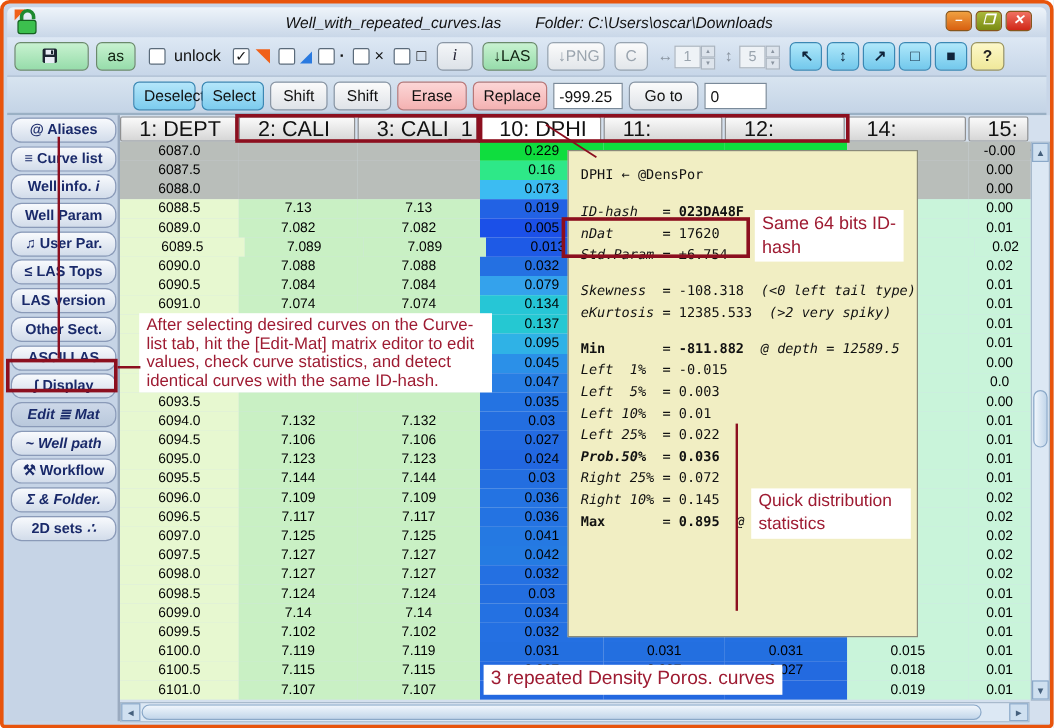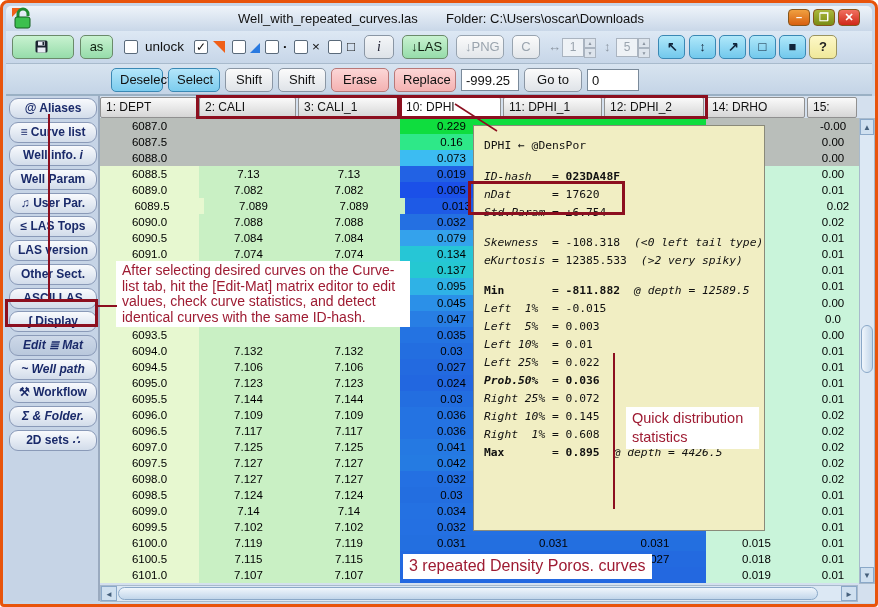--- a/index.html
+++ b/index.html
@@ -2,21 +2,21 @@
 <html><head>
 <meta charset="utf-8">
 <style>
   * { box-sizing: border-box; }
   html,body { margin:0; padding:0; width:878px; height:607px; font-family:"Liberation Sans",sans-serif; }
   .window { position:absolute; left:0; top:0; width:878px; height:607px;
     border:3px solid #e8540c; border-radius:8px 8px 4px 4px; background:#c8d6e8; overflow:hidden; }
 
   
   .titlebar { position:absolute; left:3px; top:3px; right:3px; height:25px;
-    background:linear-gradient(#eef4fa,#c9d7e8); border-radius:5px 5px 0 0; }
+    background:linear-gradient(#eef4fa,#c9d7e8); border-radius:5px 5px 0 0;font-style:italic; }
   .app-icon { position:absolute; left:6px; top:1px; }
   .title-text { position:absolute; left:232px; top:5px; font-size:13px; color:#111; }
   .folder-text { position:absolute; left:440px; top:5px; font-size:13px; color:#111; }
   .winbtn { position:absolute; top:3px; width:22px; height:17px; border-radius:4px; border:1px solid #86561c;
     color:#fff; font-size:11px; font-weight:bold; text-align:center; line-height:15px; }
   .winbtn.min { left:782px; background:linear-gradient(#f0a040,#d86010); }
   .winbtn.max { left:807px; background:linear-gradient(#aab83c,#7a8c14); }
   .winbtn.close { left:832px; background:linear-gradient(#f07060,#d02818); }
 
   
@@ -60,21 +60,21 @@
     font-size:12px; font-weight:bold; color:#1a2a6a; text-align:center; line-height:19px; }
   .side-btn.active { background:linear-gradient(#cdd8e8,#b9c8dc); }
   .side-btn.it { font-style:italic; }
   .side-btn .icn { font-weight:bold; }
   .side-btn .post { font-style:italic; }
 
   
   .table-area { position:absolute; left:97px; top:93px; width:775px; height:507px; background:#d4e0ee; }
   .hdr-row { position:absolute; left:0; top:1px; height:21px; display:flex; }
   .hdr-cell { height:21px; margin-right:2px; background:linear-gradient(#fafafa,#d6d6d6);
-    border:1px solid #909090; border-radius:2px; font-size:12px; color:#111; padding-left:5px; line-height:19px; }
+    border:1px solid #909090; border-radius:2px; font-size:18px; color:#111; padding-left:15px; line-height:19px; }
   .hdr-cell.hl { background:#fff; }
   .rows { position:absolute; left:0; top:22px; }
   .trow { display:flex; height:16.05px; }
   .cell { height:16.05px; font-size:11.5px; color:#000; display:flex; align-items:center; justify-content:center; overflow:hidden; }
   .cell.dept { background:#e7f8d0; }
   .cell.cali { background:#c9f0c4; }
   .cell.drho { background:#c9f4da; }
   .cell.grayrow { background:#b9beba; }
 
   
@@ -539,26 +539,26 @@
       <div class="tip-line gap"><span class="lab it">Skewness</span>= <span class="">-108.318</span><span class="note">(&lt;0 left tail type)</span></div>
       <div class="tip-line"><span class="lab it">eKurtosis</span>= <span class="">12385.533</span><span class="note">(&gt;2 very spiky)</span></div>
       <div class="tip-line gap"><span class="lab bd">Min</span>= <span class="bd">-811.882</span><span class="note">@ depth = 12589.5</span></div>
       <div class="tip-line"><span class="lab it">Left  1%</span>= <span class="">-0.015</span></div>
       <div class="tip-line"><span class="lab it">Left  5%</span>= <span class="">0.003</span></div>
       <div class="tip-line"><span class="lab it">Left 10%</span>= <span class="">0.01</span></div>
       <div class="tip-line"><span class="lab it">Left 25%</span>= <span class="">0.022</span></div>
       <div class="tip-line"><span class="lab it bd">Prob.50%</span>= <span class="bd">0.036</span></div>
       <div class="tip-line"><span class="lab it">Right 25%</span>= <span class="">0.072</span></div>
       <div class="tip-line"><span class="lab it">Right 10%</span>= <span class="">0.145</span></div>
-      <div class="tip-line"><span class="lab it">Right  1%</span>= <span class="">0.608</span></div>
       <div class="tip-line"><span class="lab bd">Max</span>= <span class="bd">0.895</span><span class="note">@ depth = 4426.5</span></div>
     </div>
   <div class="pct-line"></div>
 
   <div class="anno paragraph">After selecting desired curves on the Curve-list tab, hit the [Edit-Mat] matrix editor to edit values, check curve statistics, and detect identical curves with the same ID-hash.</div>
+  <div class="anno samehash">Same 64 bits ID-hash</div>
   <div class="anno quick">Quick distribution statistics</div>
   <div class="anno density">3 repeated Density Poros. curves</div>
 
   <div class="redbox rb-cali"></div>
   <div class="redbox rb-dphi"></div>
   <div class="redbox rb-hash"></div>
   <div class="redbox rb-edit"></div>
   <svg class="redsvg">
     <line x1="46" y1="111" x2="46" y2="296" stroke="#8c0f1f" stroke-width="2"></line>
     <line x1="95" y1="303" x2="114" y2="303" stroke="#8c0f1f" stroke-width="2"></line>

